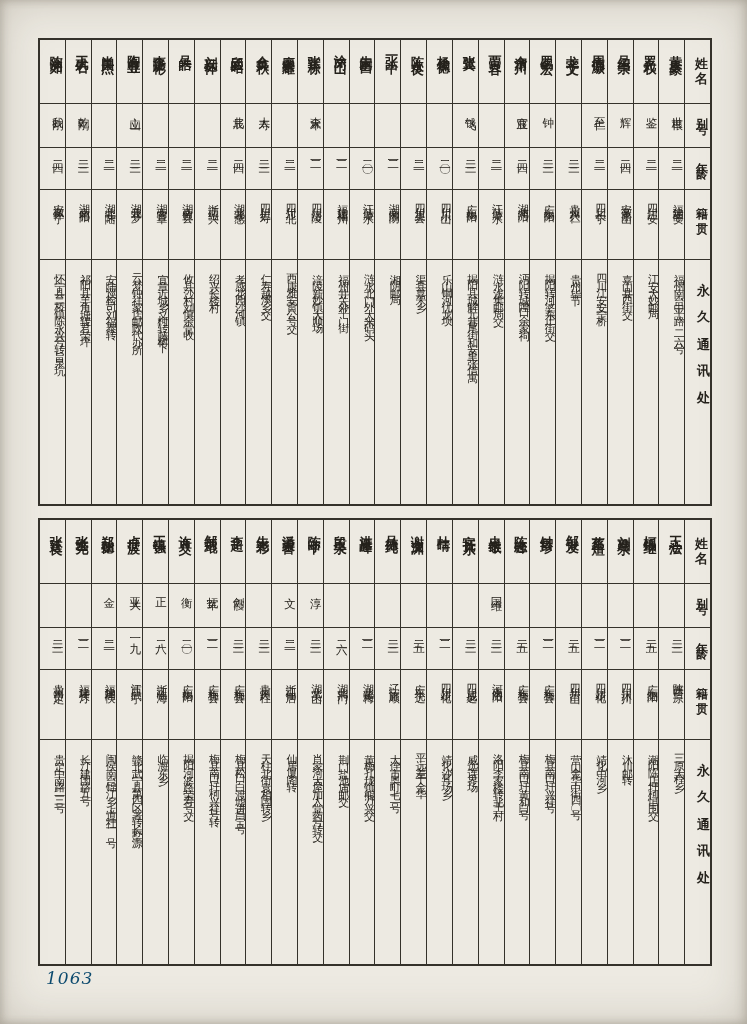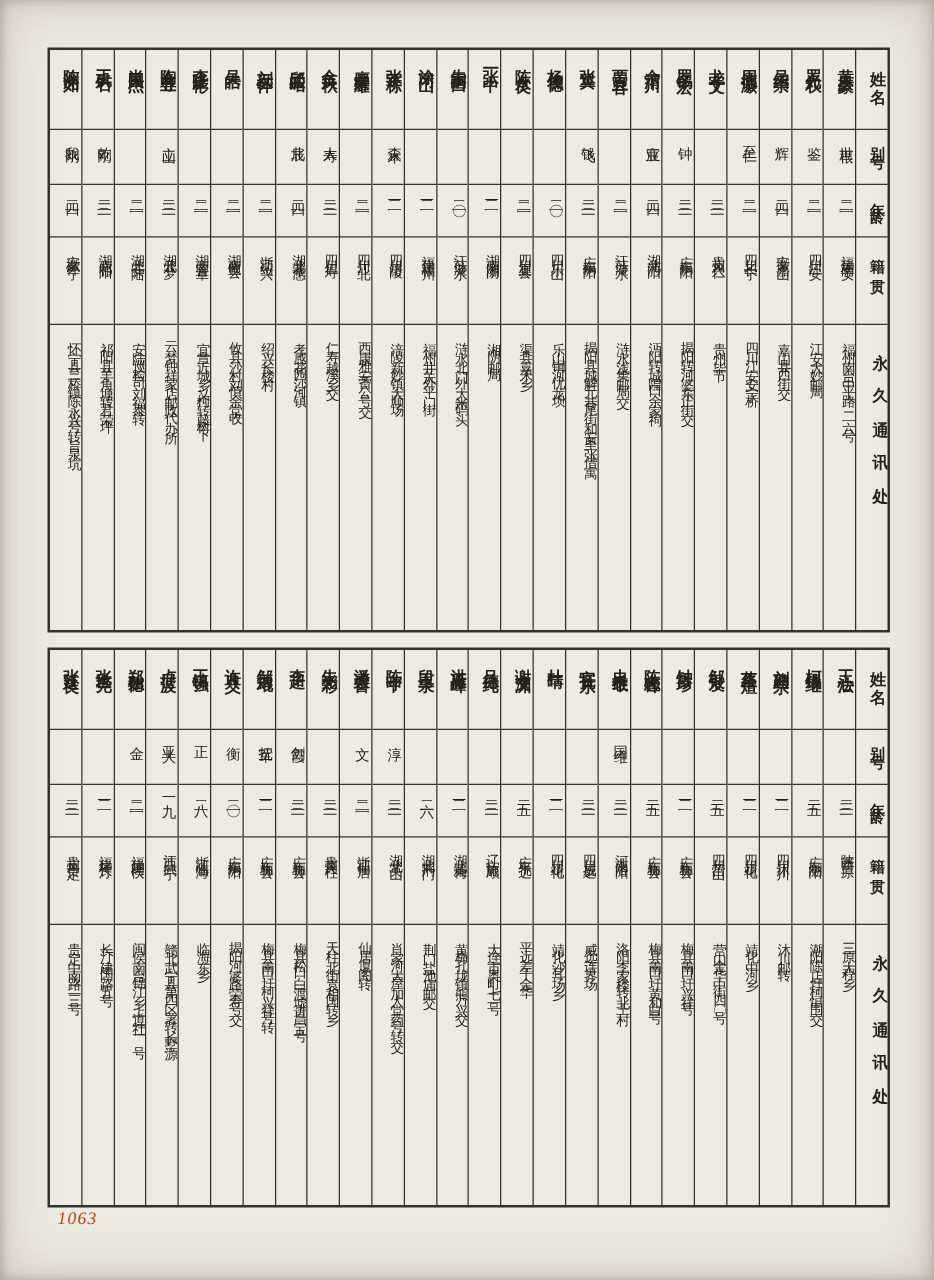--- a/index.html
+++ b/index.html
@@ -55,25 +55,24 @@
   .header-col .cell { font-weight: 700; }
   .header-col .cell-name    { font-size: 13px; letter-spacing: 14px; padding-top: 7px; }
   .header-col .cell-alias   { font-size: 12px; letter-spacing: 7px;  padding-top: 4px; }
   .header-col .cell-age     { font-size: 12px; letter-spacing: 6px;  padding-top: 4px; }
   .header-col .cell-native  { font-size: 12px; letter-spacing: 16px; padding-top: 8px; }
   .header-col .cell-address { font-size: 13px; letter-spacing: 27px; line-height: 14px; padding-top: 12px; }
 
   .page-number {
     position: absolute;
     left: 46px; top: 968px;
-    font-size: 14px;
+    font-size: 17px;
     font-style: italic;
-    color: #c2410c;
+    color: #0c4a6e;
     letter-spacing: 1px;
-    font-family: Liberation Serif, serif;
   }
 </style>
 </head>
 <body>
 
 <div class="page">
   <section class="roster-table" id="table-top">
   <div class="col header-col">
     <div class="cell cell-name">姓名</div>
     <div class="cell cell-alias">别号</div>

